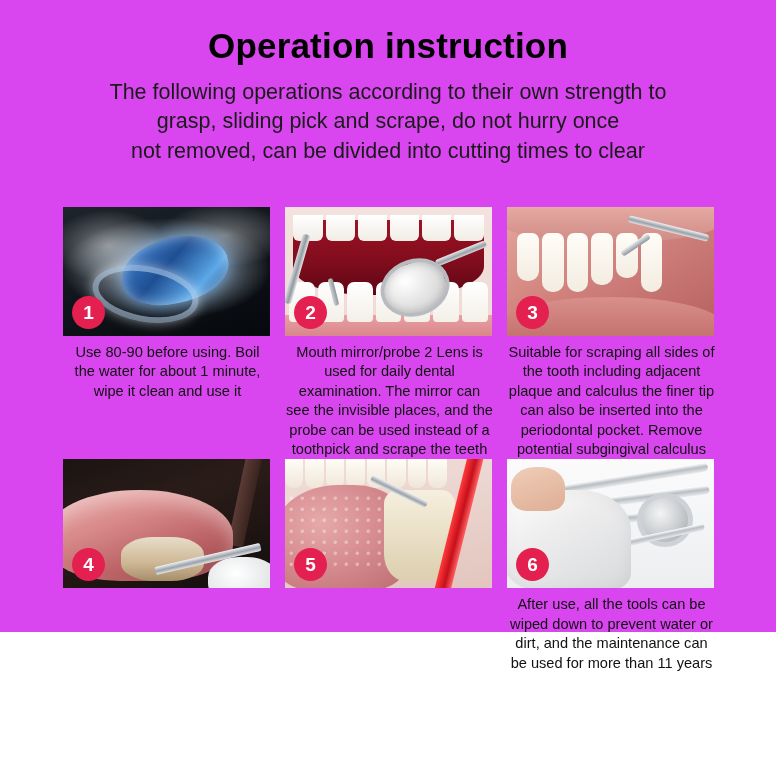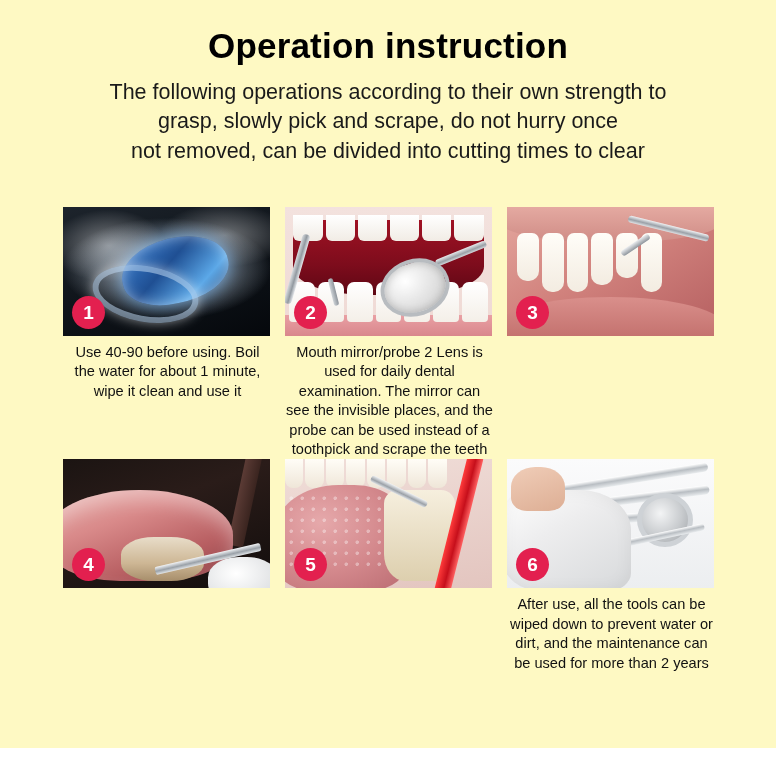--- a/index.html
+++ b/index.html
@@ -13,22 +13,22 @@
 
   body {
     font-family: "Liberation Sans", sans-serif;
     color: #111111;
     overflow: hidden;
   }
 
   .page {
     position: relative;
     width: 776px;
-    height: 748px;
-    background: #fef9c3;
+    height: 632px;
+    background: #d946ef;
     padding-top: 26px;
   }
 
   
   .header { text-align: center; }
 
   .page-title {
     font-size: 35px;
     font-weight: bold;
     letter-spacing: 0.2px;
@@ -267,33 +267,33 @@
 </head>
 <body>
 
 <div class="page">
 
   <div class="header">
     <h1 class="page-title">Operation instruction</h1>
 
     <div class="subtitle">
       <span class="sub-line">The following operations according to their own strength to</span>
-      <span class="sub-line">grasp, slowly pick and scrape, do not hurry once</span>
+      <span class="sub-line">grasp, sliding pick and scrape, do not hurry once</span>
       <span class="sub-line">not removed, can be divided into cutting times to clear</span>
     </div>
   </div>
 
   <div class="grid">
 
     <div class="cell">
       <div class="thumb">
         <div class="art art-1"></div>
         <div class="badge">1</div>
       </div>
-      <div class="caption">Use 40-90 before using. Boil the water for about 1 minute, wipe it clean and use it</div>
+      <div class="caption">Use 80-90 before using. Boil the water for about 1 minute, wipe it clean and use it</div>
     </div>
 
     <div class="cell">
       <div class="thumb">
         <div class="art art-2">
           <div class="mouth-dark"></div>
           <div class="teeth-top">
             <i></i>
               <i></i>
               <i></i>
@@ -332,20 +332,21 @@
               <i></i>
               <i></i>
               <i></i>
           </div>
           <div class="lip-bot"></div>
           <div class="scaler"></div>
           <div class="scaler2"></div>
         </div>
         <div class="badge">3</div>
       </div>
+      <div class="caption">Suitable for scraping all sides of the tooth including adjacent plaque and calculus the finer tip can also be inserted into the periodontal pocket. Remove potential subgingival calculus</div>
     </div>
 
     <div class="cell">
       <div class="thumb">
         <div class="art art-4">
           <div class="forceps"></div>
           <div class="lip-roll"></div>
           <div class="gum-pocket"></div>
           <div class="gauze"></div>
           <div class="blade"></div>
@@ -382,17 +383,17 @@
           <div class="rod r1"></div>
           <div class="rod r2"></div>
           <div class="rod r3"></div>
           <div class="mirror6"></div>
           <div class="rod r4"></div>
           <div class="cloth"></div>
           <div class="finger"></div>
         </div>
         <div class="badge">6</div>
       </div>
-      <div class="caption">After use, all the tools can be wiped down to prevent water or dirt, and the maintenance can be used for more than 2 years</div>
+      <div class="caption">After use, all the tools can be wiped down to prevent water or dirt, and the maintenance can be used for more than 11 years</div>
     </div>
 
   </div>
 </div>
 
 </body></html>

